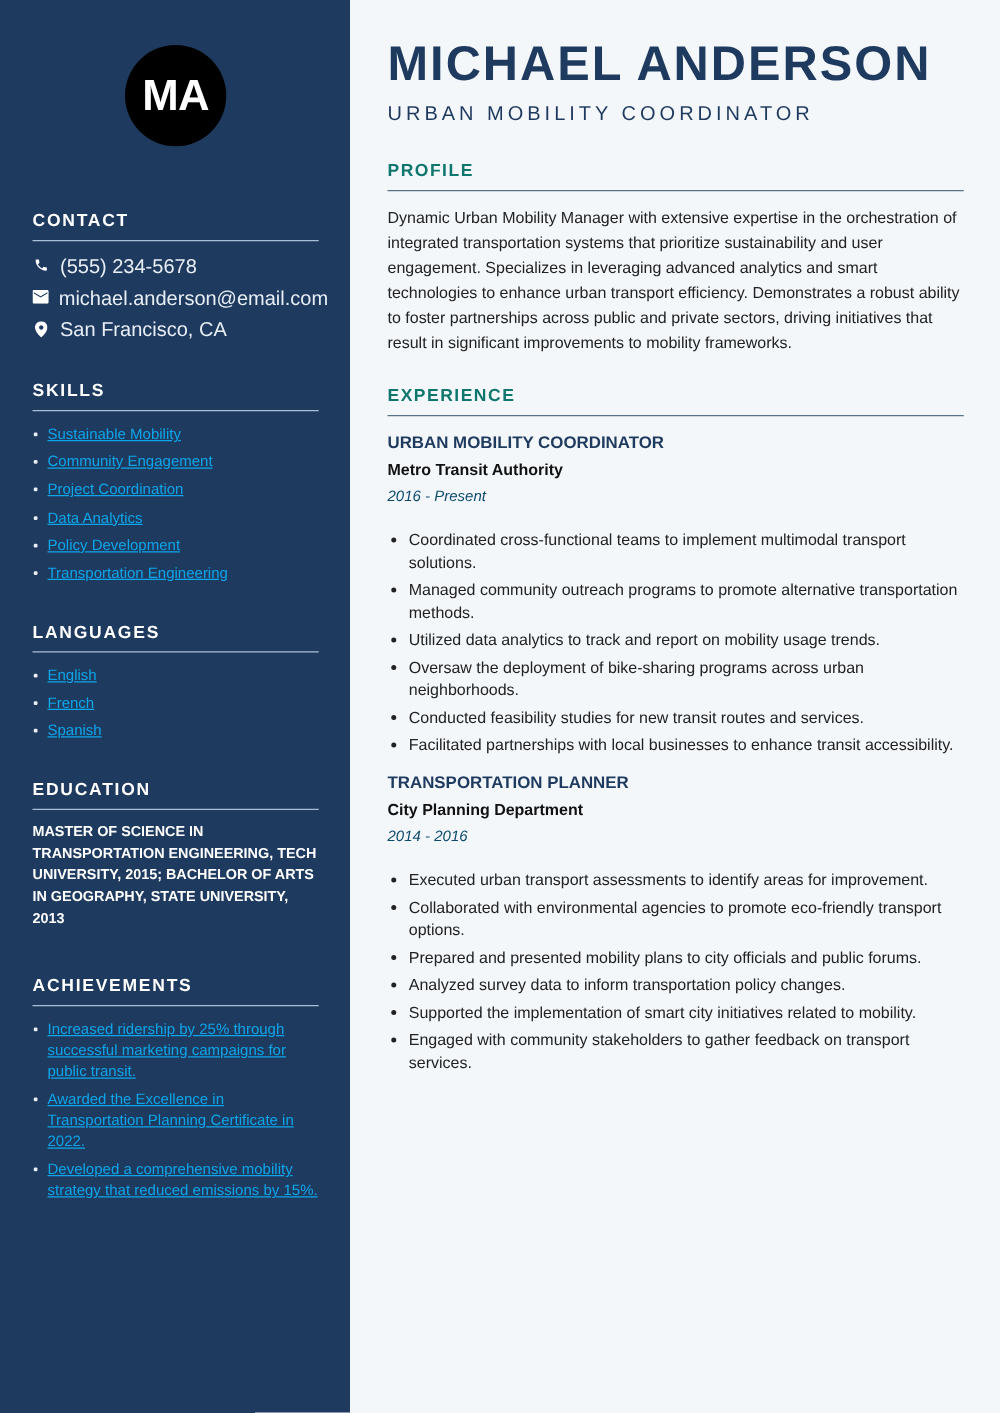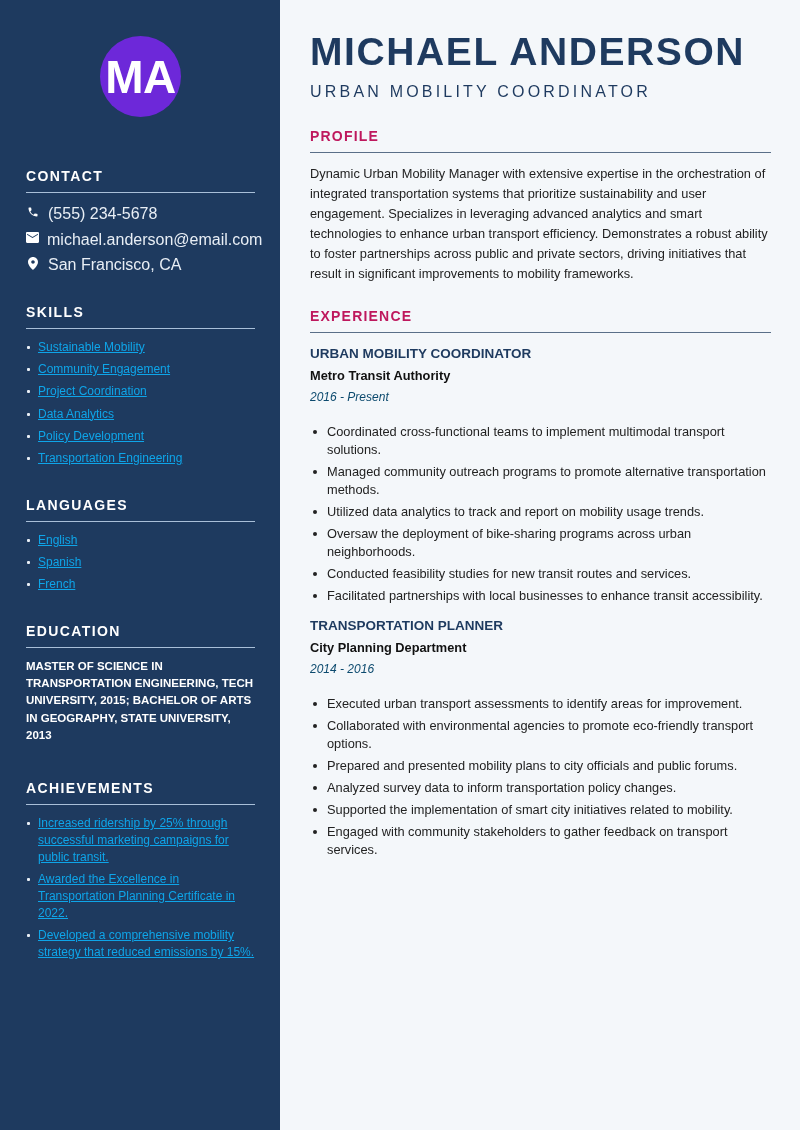--- a/index.html
+++ b/index.html
@@ -13,23 +13,23 @@
     .sidebar {
       position: absolute; left: 0; top: 0;
       width: 280px; height: 1130px;
       background: #1e3a5f;
       color: #ffffff;
       padding: 0 26px;
     }
     .avatar {
       position: absolute; left: 100px; top: 36px;
       width: 81px; height: 81px; border-radius: 50%;
-      background: #6d28d9;
+      background: #000000;
       color: #ffffff;
-      font-weight: bold; font-size: 46px;
+      font-weight: bold; font-size: 35px;
       display: flex; align-items: center; justify-content: center;
       letter-spacing: -0.5px;
     }
     .side-section { position: absolute; left: 26px; width: 229px; }
     .side-title {
       font-size: 14px; font-weight: bold; letter-spacing: 1.4px;
       color: #ffffff;
       padding-bottom: 8px;
       border-bottom: 1.5px solid #a9bfd8;
     }
@@ -65,21 +65,21 @@
       position: absolute; top: 30px; left: 0;
       font-size: 39px; font-weight: bold; color: #1e3a5f;
       letter-spacing: 1.6px; white-space: nowrap; text-align: center;
     }
     .job-title {
       position: absolute; top: 83px; left: 0;
       font-size: 16px; color: #1e3a5f; letter-spacing: 3.2px; white-space: nowrap;
     }
     .main-section { position: absolute; left: 0; width: 461px; }
     .main-title {
-      font-size: 14px; font-weight: bold; color: #be185d; letter-spacing: 1.2px;
+      font-size: 14px; font-weight: bold; color: #0f766e; letter-spacing: 1.2px;
       padding-bottom: 8px; border-bottom: 1.5px solid #5a6f88;
     }
     .profile-text {
       margin-top: 11px; font-size: 12.8px; color: #222; line-height: 20px;
     }
     .job-role { font-size: 13.5px; font-weight: bold; color: #1e3a5f; margin-top: 13px; }
     .company { font-size: 12.8px; font-weight: bold; color: #111; margin-top: 7px; }
     .dates { font-size: 12px; font-style: italic; color: #0c4a6e; margin-top: 7px; }
     .job-bullets { list-style: none; margin-top: 19px; }
     .job-bullets li {
@@ -136,22 +136,22 @@
       <li>Data Analytics</li>
       <li>Policy Development</li>
       <li>Transportation Engineering</li>
     </ul>
   </section>
 
   <section class="side-section" style="top:497px;">
     <h2 class="side-title">LANGUAGES</h2>
     <ul class="bullets">
       <li>English</li>
+      <li>French</li>
       <li>Spanish</li>
-      <li>French</li>
     </ul>
   </section>
 
   <section class="side-section" style="top:623px;">
     <h2 class="side-title">EDUCATION</h2>
     <p class="edu-text">MASTER OF SCIENCE IN TRANSPORTATION ENGINEERING, TECH UNIVERSITY, 2015; BACHELOR OF ARTS IN GEOGRAPHY, STATE UNIVERSITY, 2013</p>
   </section>
 
   <section class="side-section" style="top:780px;">
     <h2 class="side-title">ACHIEVEMENTS</h2>

